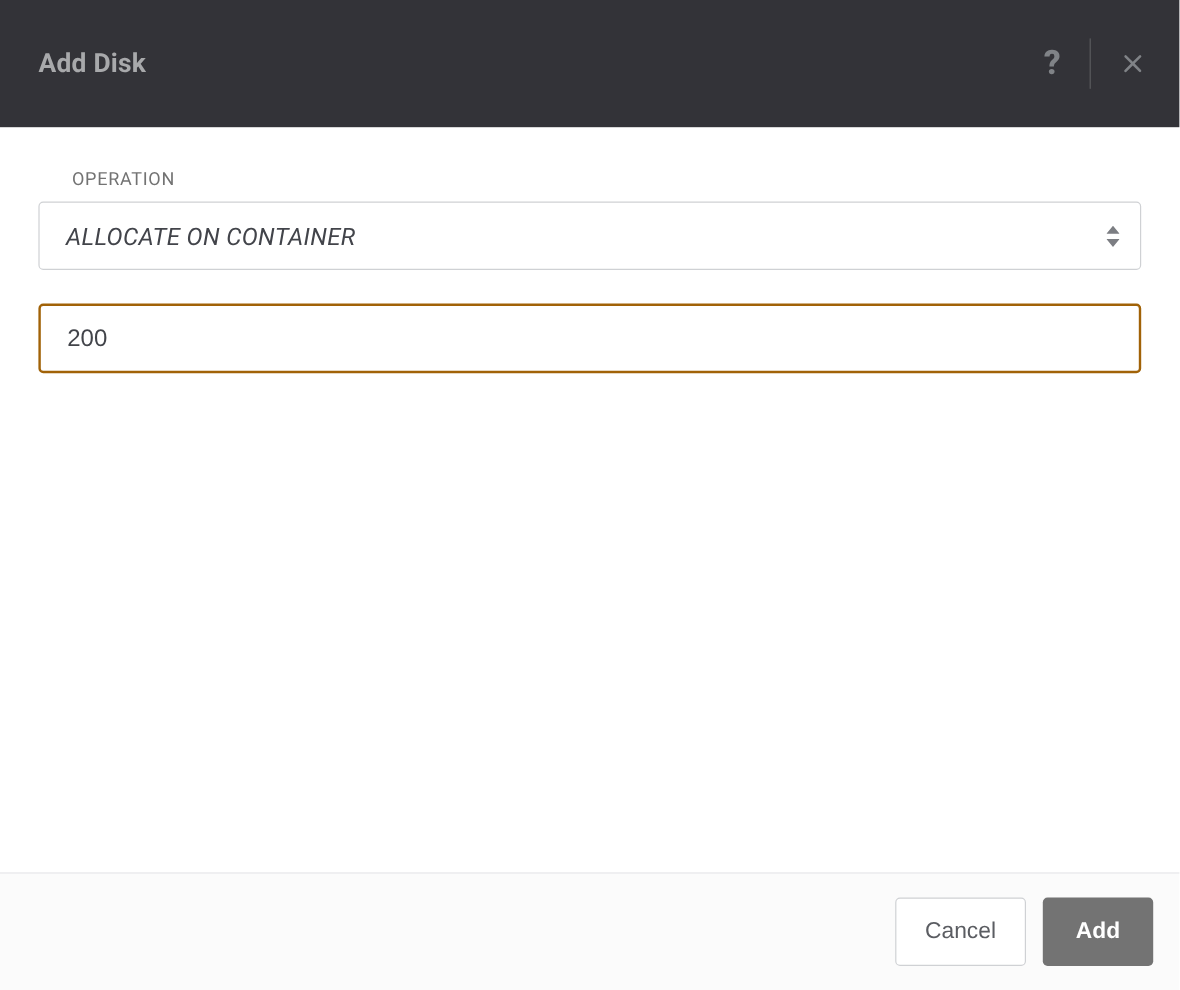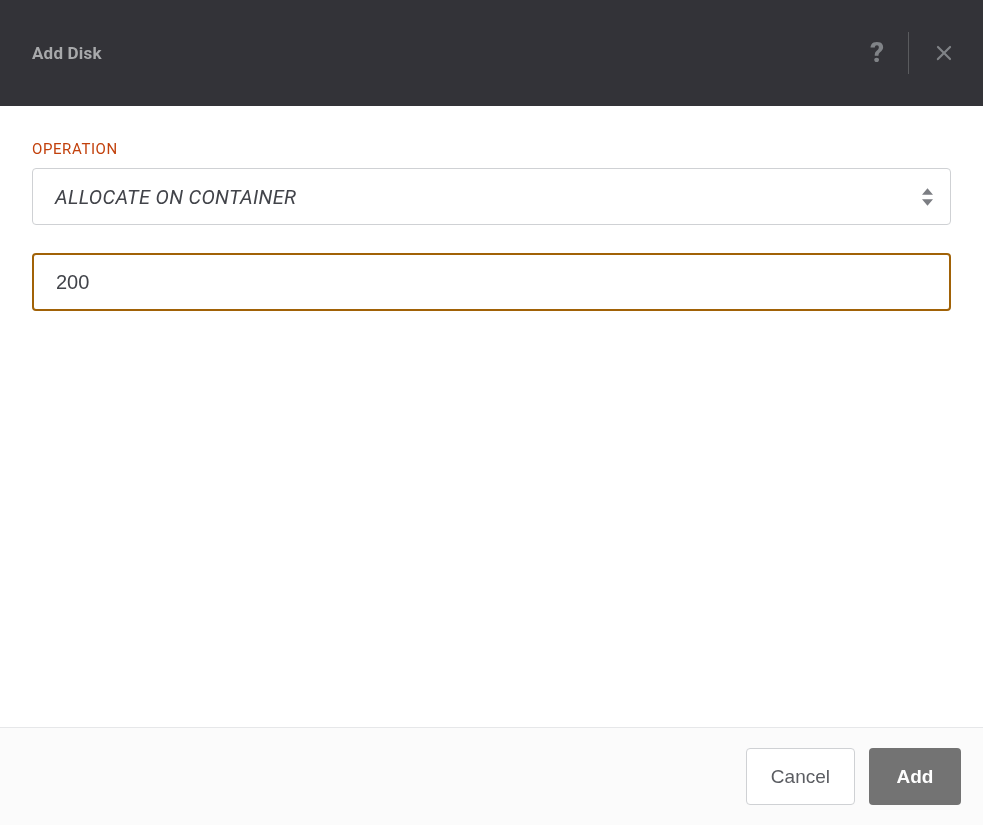--- a/index.html
+++ b/index.html
@@ -11,21 +11,21 @@
     background: #333338;
     height: 106px;
     display: flex;
     align-items: center;
     justify-content: space-between;
     padding: 0 26px 0 32px;
     flex: 0 0 auto;
   }
   .header-title {
     color: #a8a9ab;
-    font-size: 17px;
+    font-size: 22px;
     font-weight: 700;
     letter-spacing: 0.2px;
   }
   .header-actions {
     display: flex;
     align-items: center;
     height: 100%;
   }
   .help-btn {
     color: #808387;
@@ -53,25 +53,26 @@
   .close-btn svg { width: 26px; height: 26px; }
 
   
   .body {
     flex: 1 1 auto;
     padding: 34px 32px 0 32px;
     overflow: auto;
   }
   .field { margin-bottom: 28px; }
   .field-label {
-    color: #c2410c;
+    color: #737373;
     font-size: 15px;
     letter-spacing: 0.6px;
     margin-bottom: 10px;
     display: block;
+    margin-left: 28px;
   }
   .select-wrap {
     position: relative;
     width: 100%;
   }
   .select {
     width: 100%;
     height: 57px;
     border: 1px solid #cfd1d4;
     border-radius: 4px;

